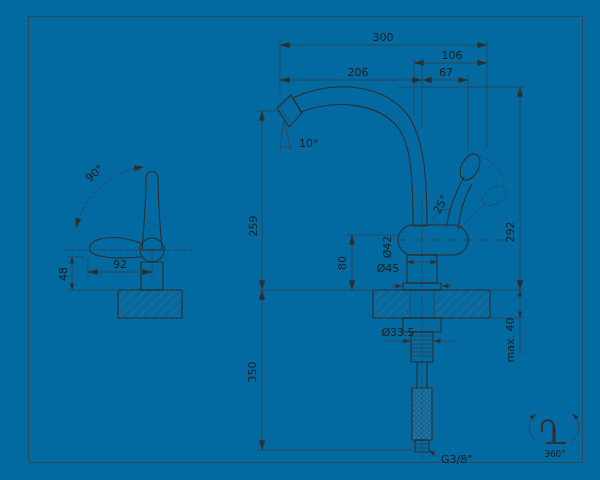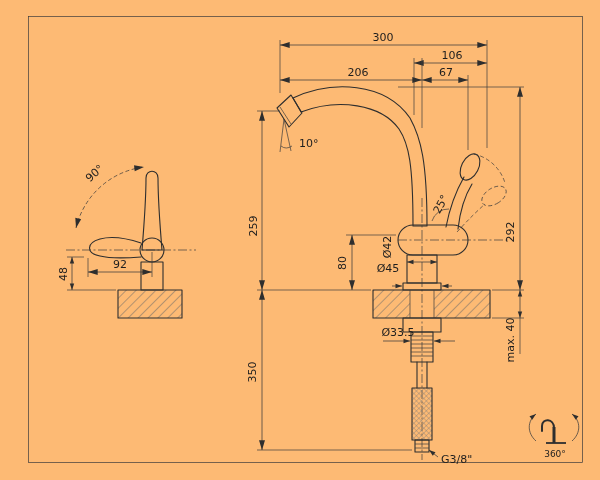--- a/index.html
+++ b/index.html
@@ -1,17 +1,17 @@
 <!DOCTYPE html>
 <html><head>
 <meta charset="utf-8">
 <style>
   html,body{margin:0;padding:0;background:#ffffff}
   body{font-family:"DejaVu Sans",sans-serif}
-  .sheet{width:600px;height:480px;background:#fdba74;position:relative;overflow:hidden}
+  .sheet{width:600px;height:480px;background:#0369a1;position:relative;overflow:hidden}
   svg{display:block}
   .o{fill:none;stroke:#2e2e2e;stroke-width:1.1;stroke-linejoin:round;stroke-linecap:round}
   .t{fill:none;stroke:#3c3c3c;stroke-width:0.7}
   .d{fill:none;stroke:#3c3c3c;stroke-width:0.75}
   .dash{stroke-dasharray:4 2.5}
   .cl{stroke-dasharray:9 2.5 2 2.5}
   text{font-family:"DejaVu Sans",sans-serif;font-size:11px;fill:#1e1e1e}
   .sm{font-size:9px}
 </style>
 </head>

